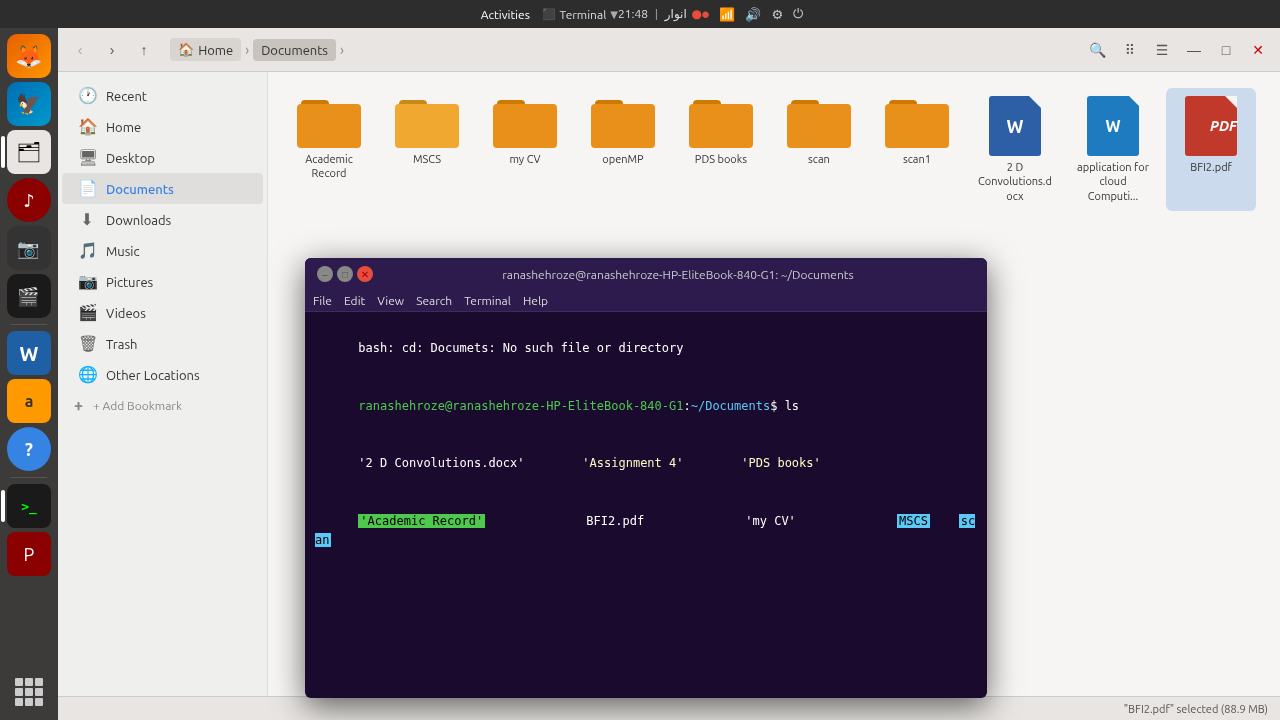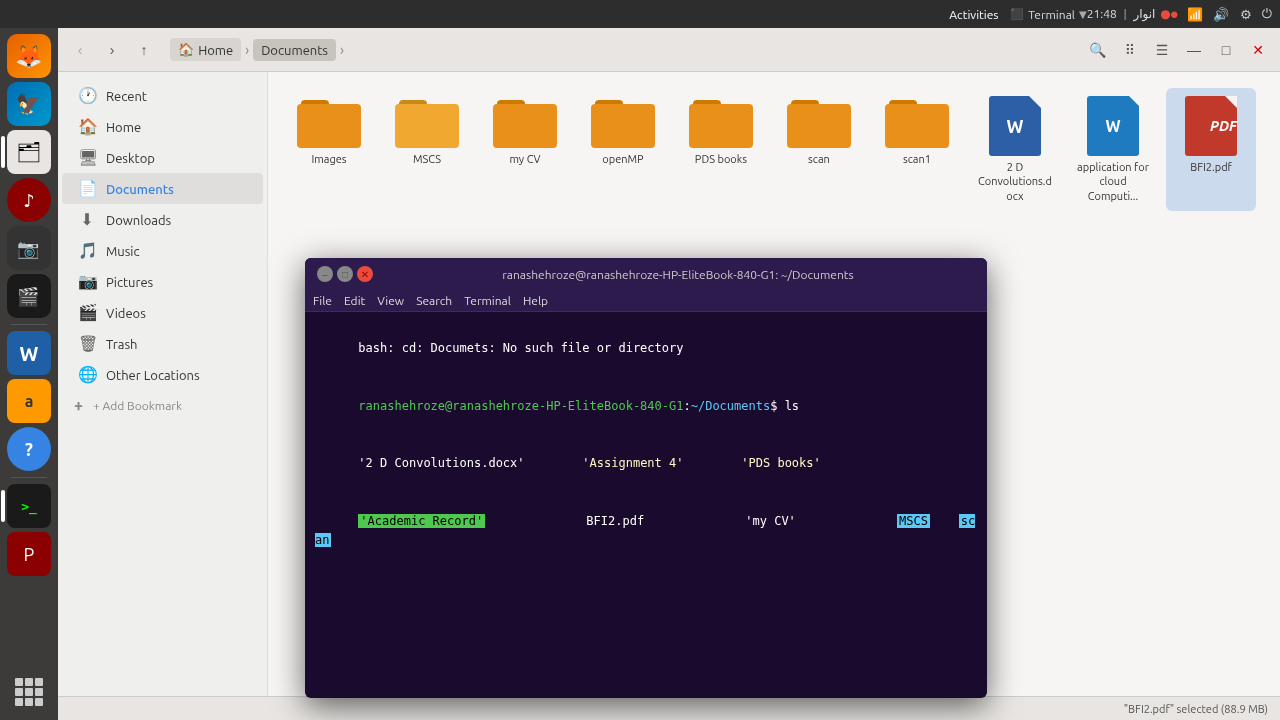--- a/index.html
+++ b/index.html
@@ -12,21 +12,21 @@
       display: flex;
       flex-direction: column;
     }
 
     
     .top-bar {
       height: 28px;
       background: #2d2d2d;
       display: flex;
       align-items: center;
-      justify-content: flex-end;
+      justify-content: center;
       padding: 0 8px;
       color: #ccc;
       font-size: 12px;
     }
     .top-bar-left { display: flex; align-items: center; gap: 8px; }
     .top-bar-center { display: flex; align-items: center; gap: 6px; }
     .top-bar-right { display: flex; align-items: center; gap: 10px; }
     .activities-btn {
       color: #fff;
       font-size: 12px;
@@ -546,29 +546,29 @@
         </div>
         <div class="sidebar-add">
           <span style="font-size:16px;font-weight:bold;color:#888;">+</span>
           <span style="font-size:12px;color:#888;">+ Add Bookmark</span>
         </div>
       </div>
 
       <div class="file-grid">
         <div class="file-items">
 
-
-
           <div class="file-item">
             <div class="folder-icon">
               <div class="folder-tab" style="background:#cc7a00;"></div>
               <div class="folder-body" style="background:#e8901a;"></div>
             </div>
-            <span class="file-name">Images</span>
-          </div>
+            <span class="file-name">Academic Record</span>
+          </div>
+
+
 
           <div class="file-item">
             <div class="folder-icon">
               <div class="folder-tab" style="background:#c8881a;"></div>
               <div class="folder-body" style="background:#f0a830;"></div>
             </div>
             <span class="file-name">MSCS</span>
           </div>
 
           <div class="file-item">

